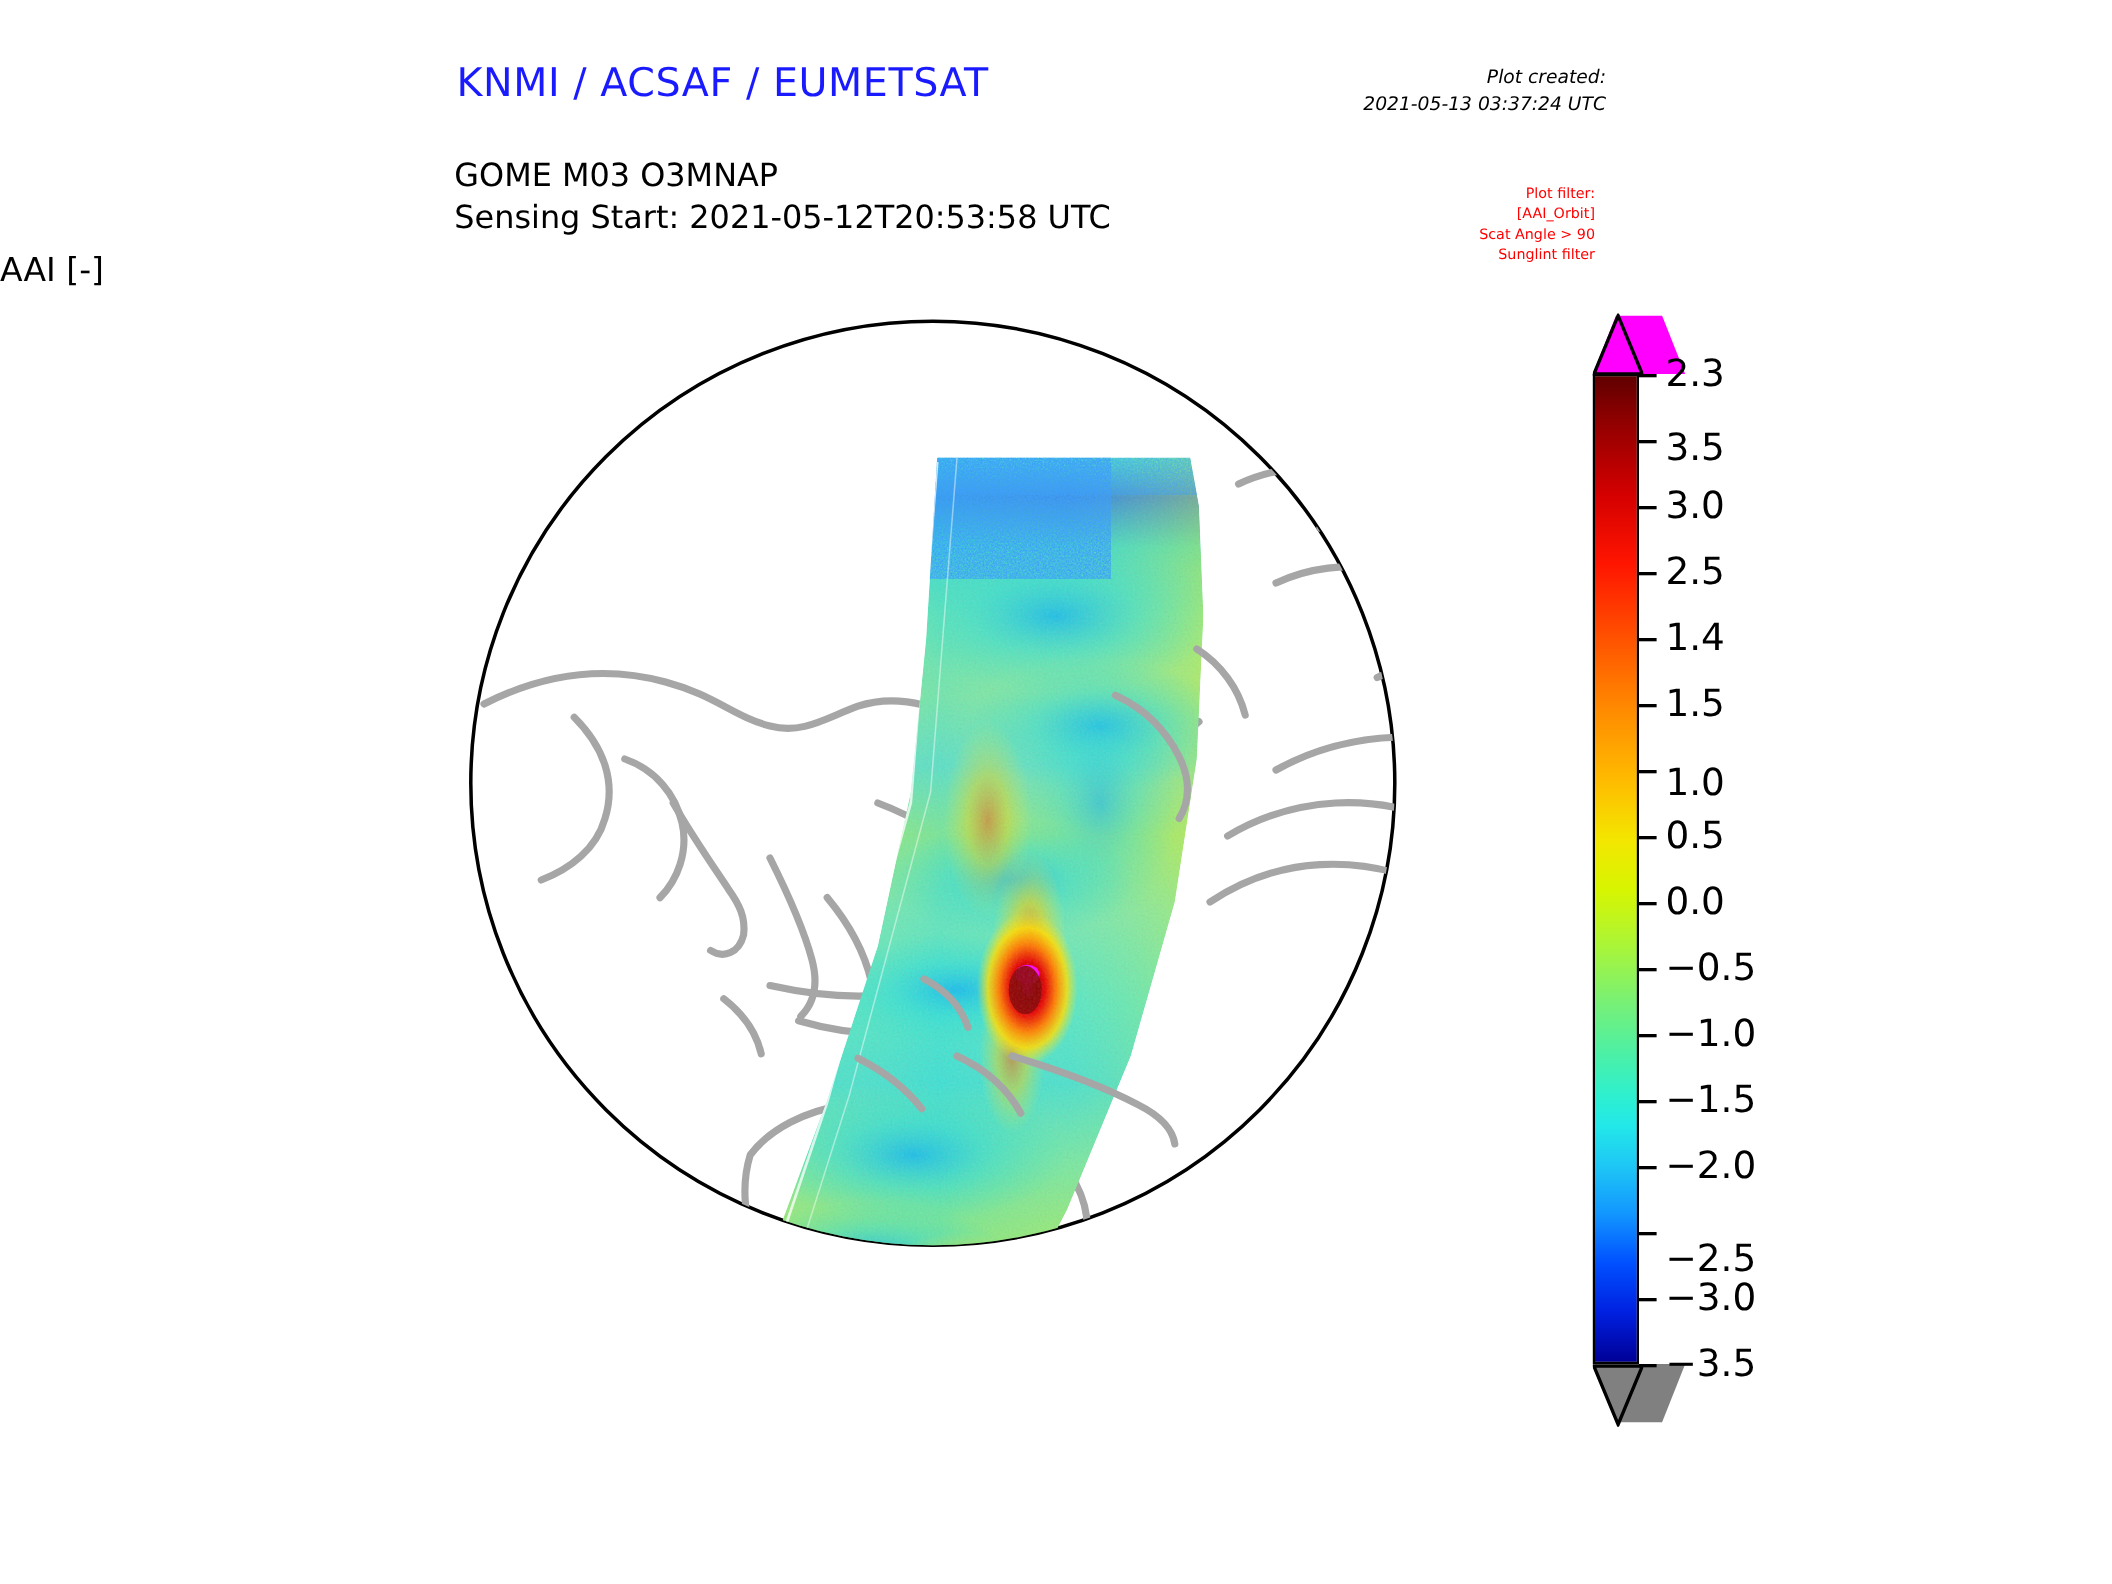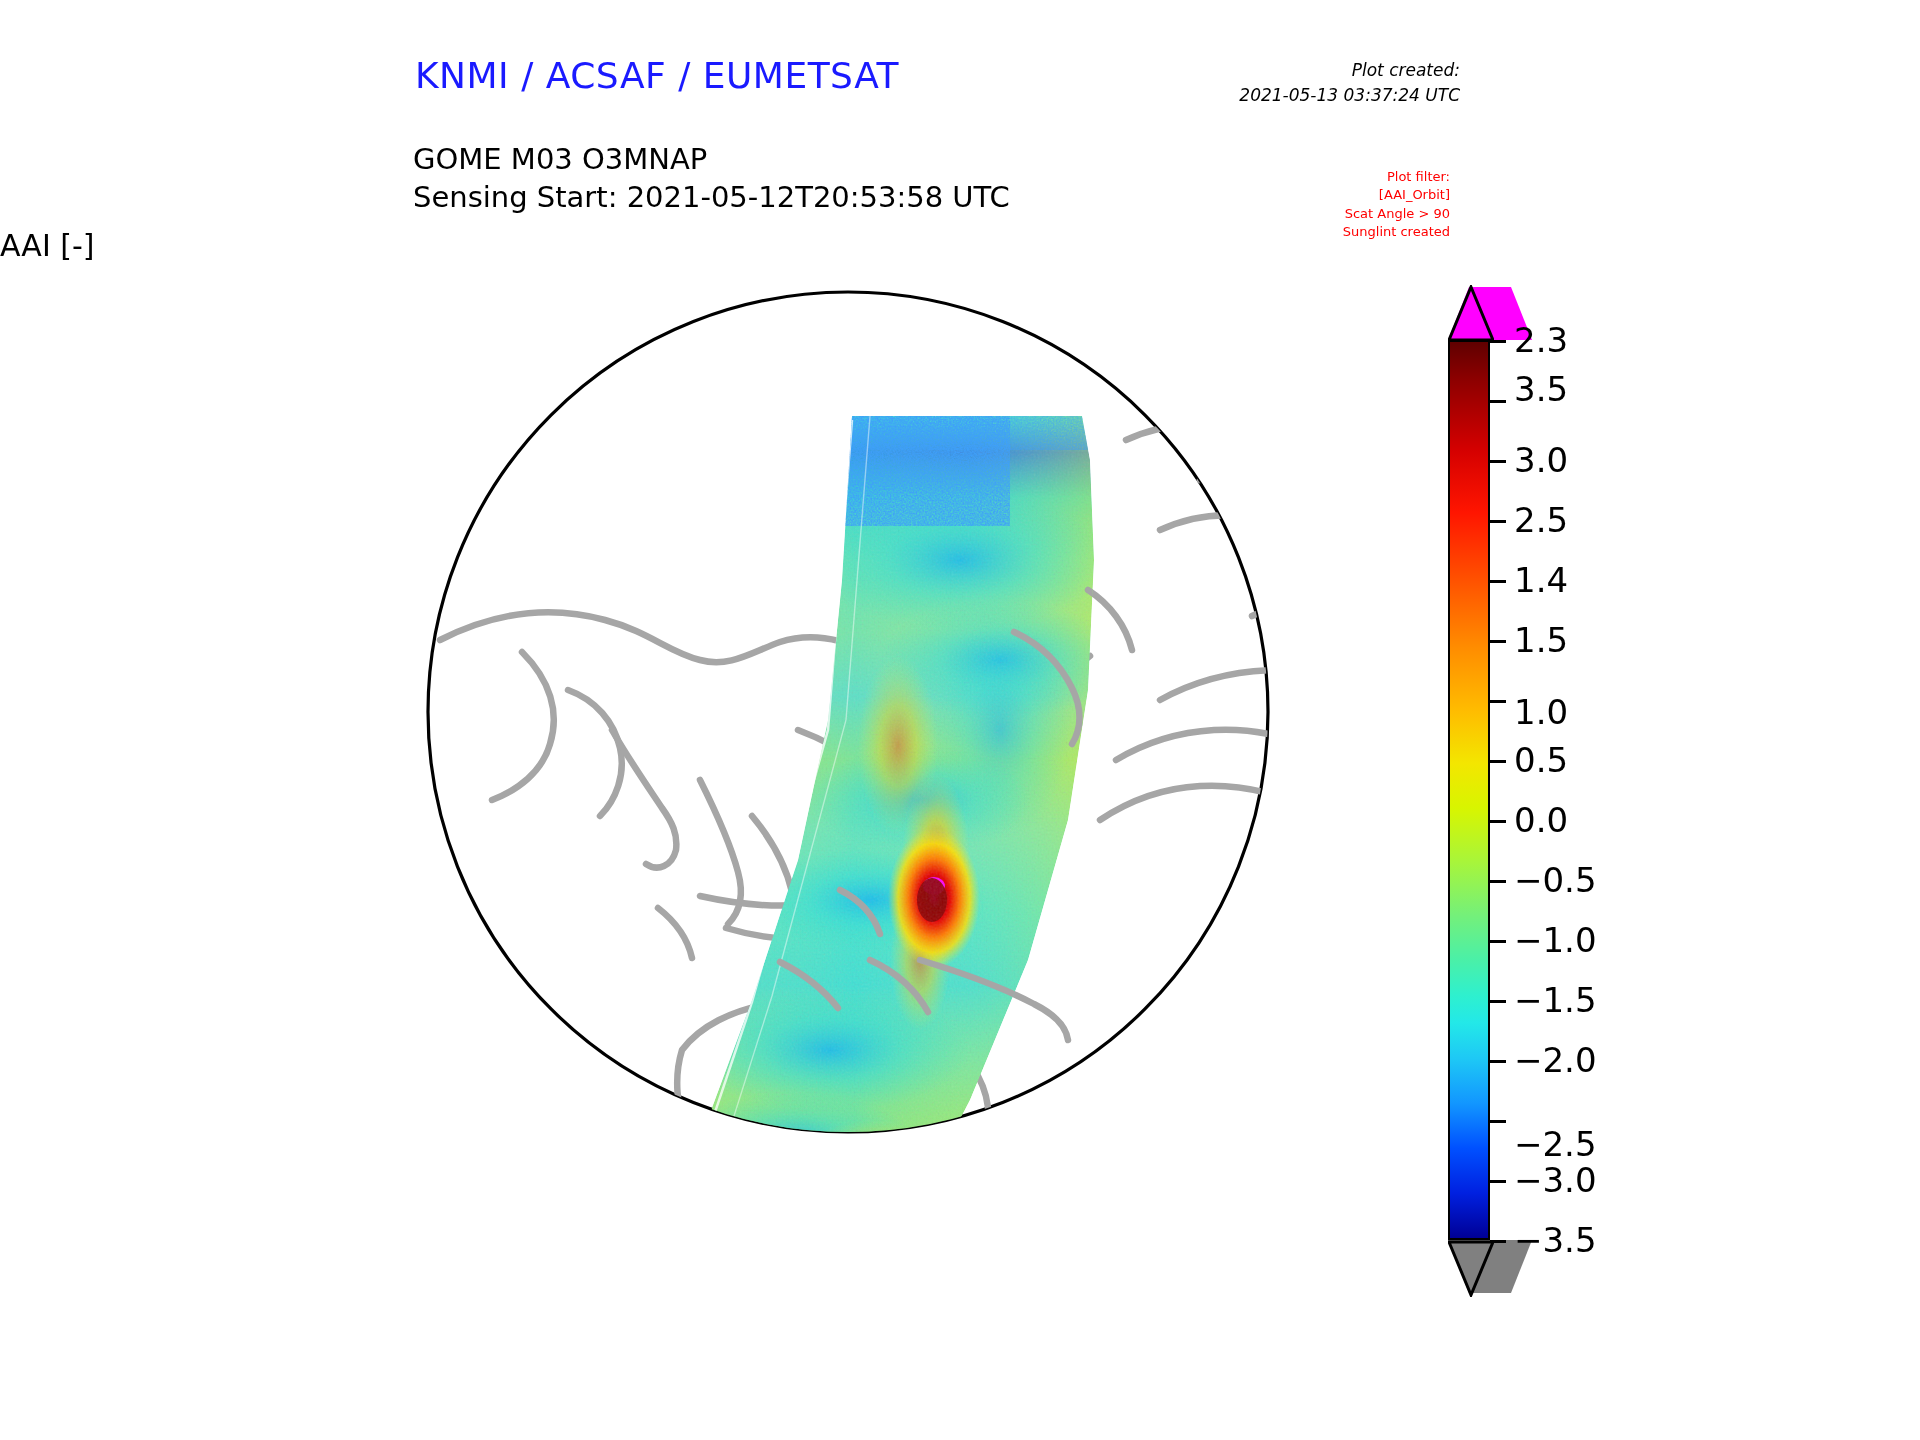--- a/index.html
+++ b/index.html
@@ -71,21 +71,21 @@
   <div>GOME M03 O3MNAP</div>
   <div>Sensing Start: 2021-05-12T20:53:58 UTC</div>
 </div>
 
 <div id="var-title">AAI [-]</div>
 
 <div id="filter-block">
   <div>Plot filter:</div>
   <div>[AAI_Orbit]</div>
   <div>Scat Angle &gt; 90</div>
-  <div>Sunglint created</div>
+  <div>Sunglint filter</div>
 </div>
 
 <div id="map-area">
   <svg id="globe-svg" viewBox="0 0 900 900">
     <defs>
       <clipPath id="globeClip">
           <circle cx="448" cy="452" r="420"></circle>
         </clipPath>
 
       <linearGradient id="swathRamp" x1="0" y1="0" x2="0" y2="1">
@@ -299,21 +299,21 @@
 
   <svg id="cbar-outline" viewBox="0 0 46 1012">
     <polygon points="23,2 45,55 1,55" fill="none" stroke="#000" stroke-width="3"></polygon>
     <polygon points="23,1010 45,957 1,957" fill="none" stroke="#000" stroke-width="3"></polygon>
   </svg>
 
   <div id="cbar-ticks">
       <div class="cb-tick" style="top: 55px;"></div>
       <div class="cb-lab" style="top: 55px;">2.3</div>
       <div class="cb-tick" style="top: 115px;"></div>
-      <div class="cb-lab" style="top: 104px; text-align: right;">3.5</div>
+      <div class="cb-lab" style="top: 122px; text-align: right;">3.5</div>
       <div class="cb-tick" style="top: 175px;"></div>
       <div class="cb-lab" style="top: 175px;">3.0</div>
       <div class="cb-tick" style="top: 235px;"></div>
       <div class="cb-lab" style="top: 235px;">2.5</div>
       <div class="cb-tick" style="top: 295px;"></div>
       <div class="cb-lab" style="top: 295px;">1.4</div>
       <div class="cb-tick" style="top: 355px;"></div>
       <div class="cb-lab" style="top: 355px;">1.5</div>
       <div class="cb-tick" style="top: 415px;"></div>
       <div class="cb-lab" style="top: 415px; margin-top: 12px;">1.0</div>

